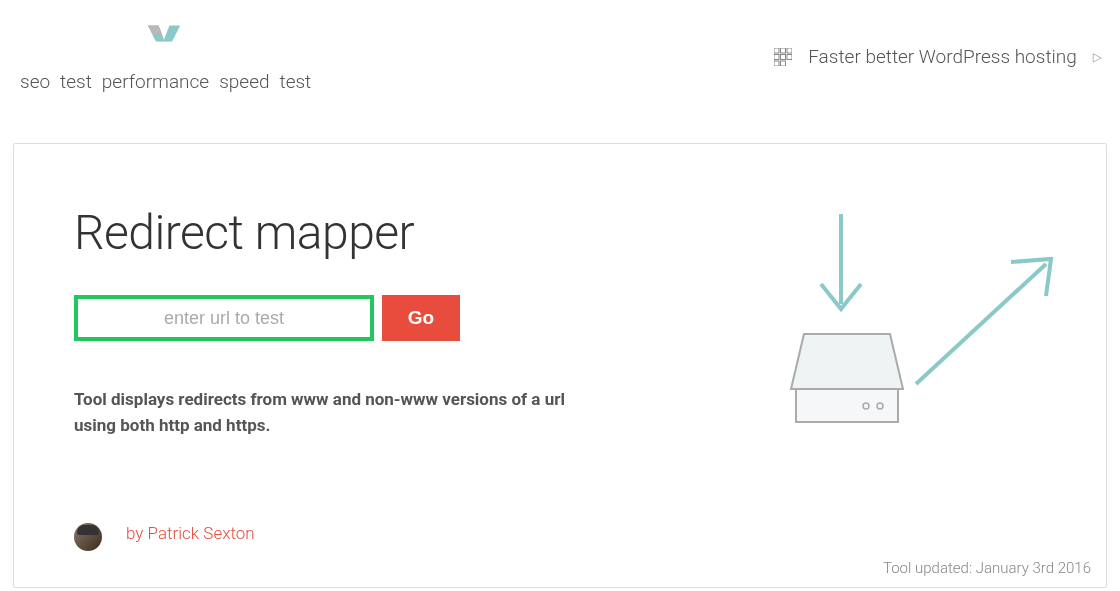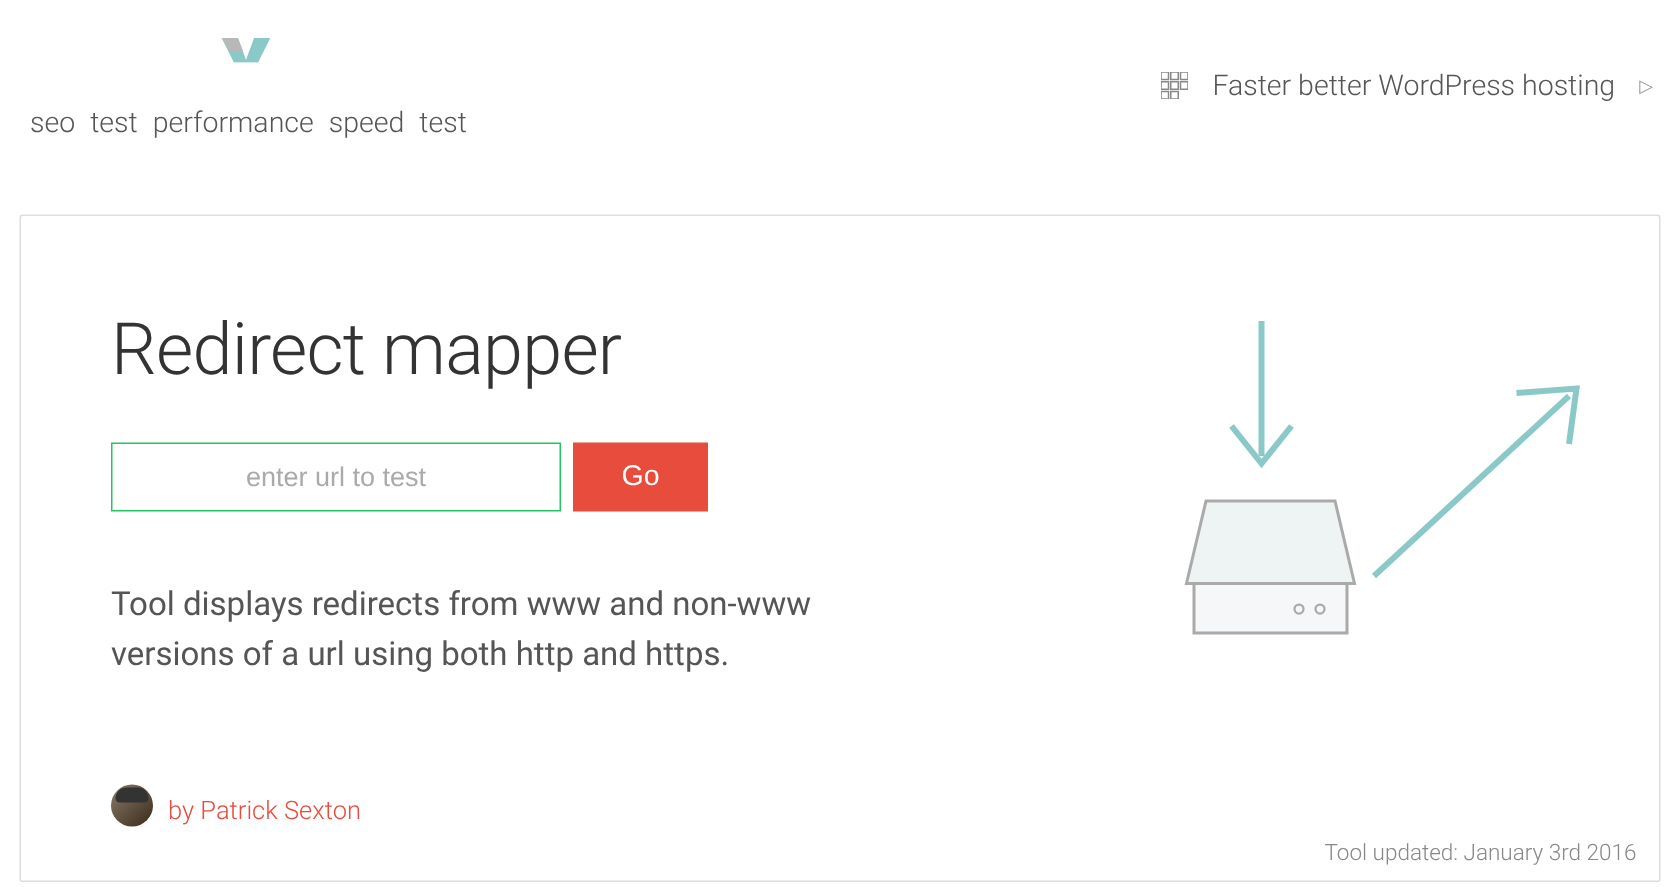--- a/index.html
+++ b/index.html
@@ -85,53 +85,53 @@
       letter-spacing: -0.5px;
     }
     .input-row {
       display: flex;
       gap: 8px;
       margin-bottom: 46px;
     }
     .url-input {
       width: 300px;
       height: 46px;
-      border: 1px solid #22c55e;
+      border: 4px solid #22c55e;
       padding: 0 14px;
       font-size: 18px;
       text-align: center;
       color: #888;
       font-weight: 300;
       outline: none;
     }
     .url-input::placeholder {
       color: #aaa;
       font-weight: 300;
     }
     .go-button {
-      width: 90px;
+      width: 78px;
       height: 46px;
       background: #e74c3c;
       color: #fff;
       border: none;
       font-size: 19px;
-      font-weight: 400;
+      font-weight: 700;
       cursor: pointer;
     }
     .description {
-      font-size: 22px;
+      font-size: 17px;
       line-height: 1.5;
       color: #555;
-      font-weight: 400;
+      font-weight: 700;
       margin-bottom: 102px;
     }
     .author-row {
       display: flex;
-      align-items: flex-end;
-      gap: 10px;
+      align-items: flex-start;
+      gap: 24px;
       position: absolute;
       bottom: 36px;
       left: 60px;
     }
     .avatar {
       width: 28px;
       height: 28px;
       border-radius: 50%;
       background: linear-gradient(135deg, #8a7a6a 0%, #5a4a3a 60%, #3a2a1a 100%);
       position: relative;

